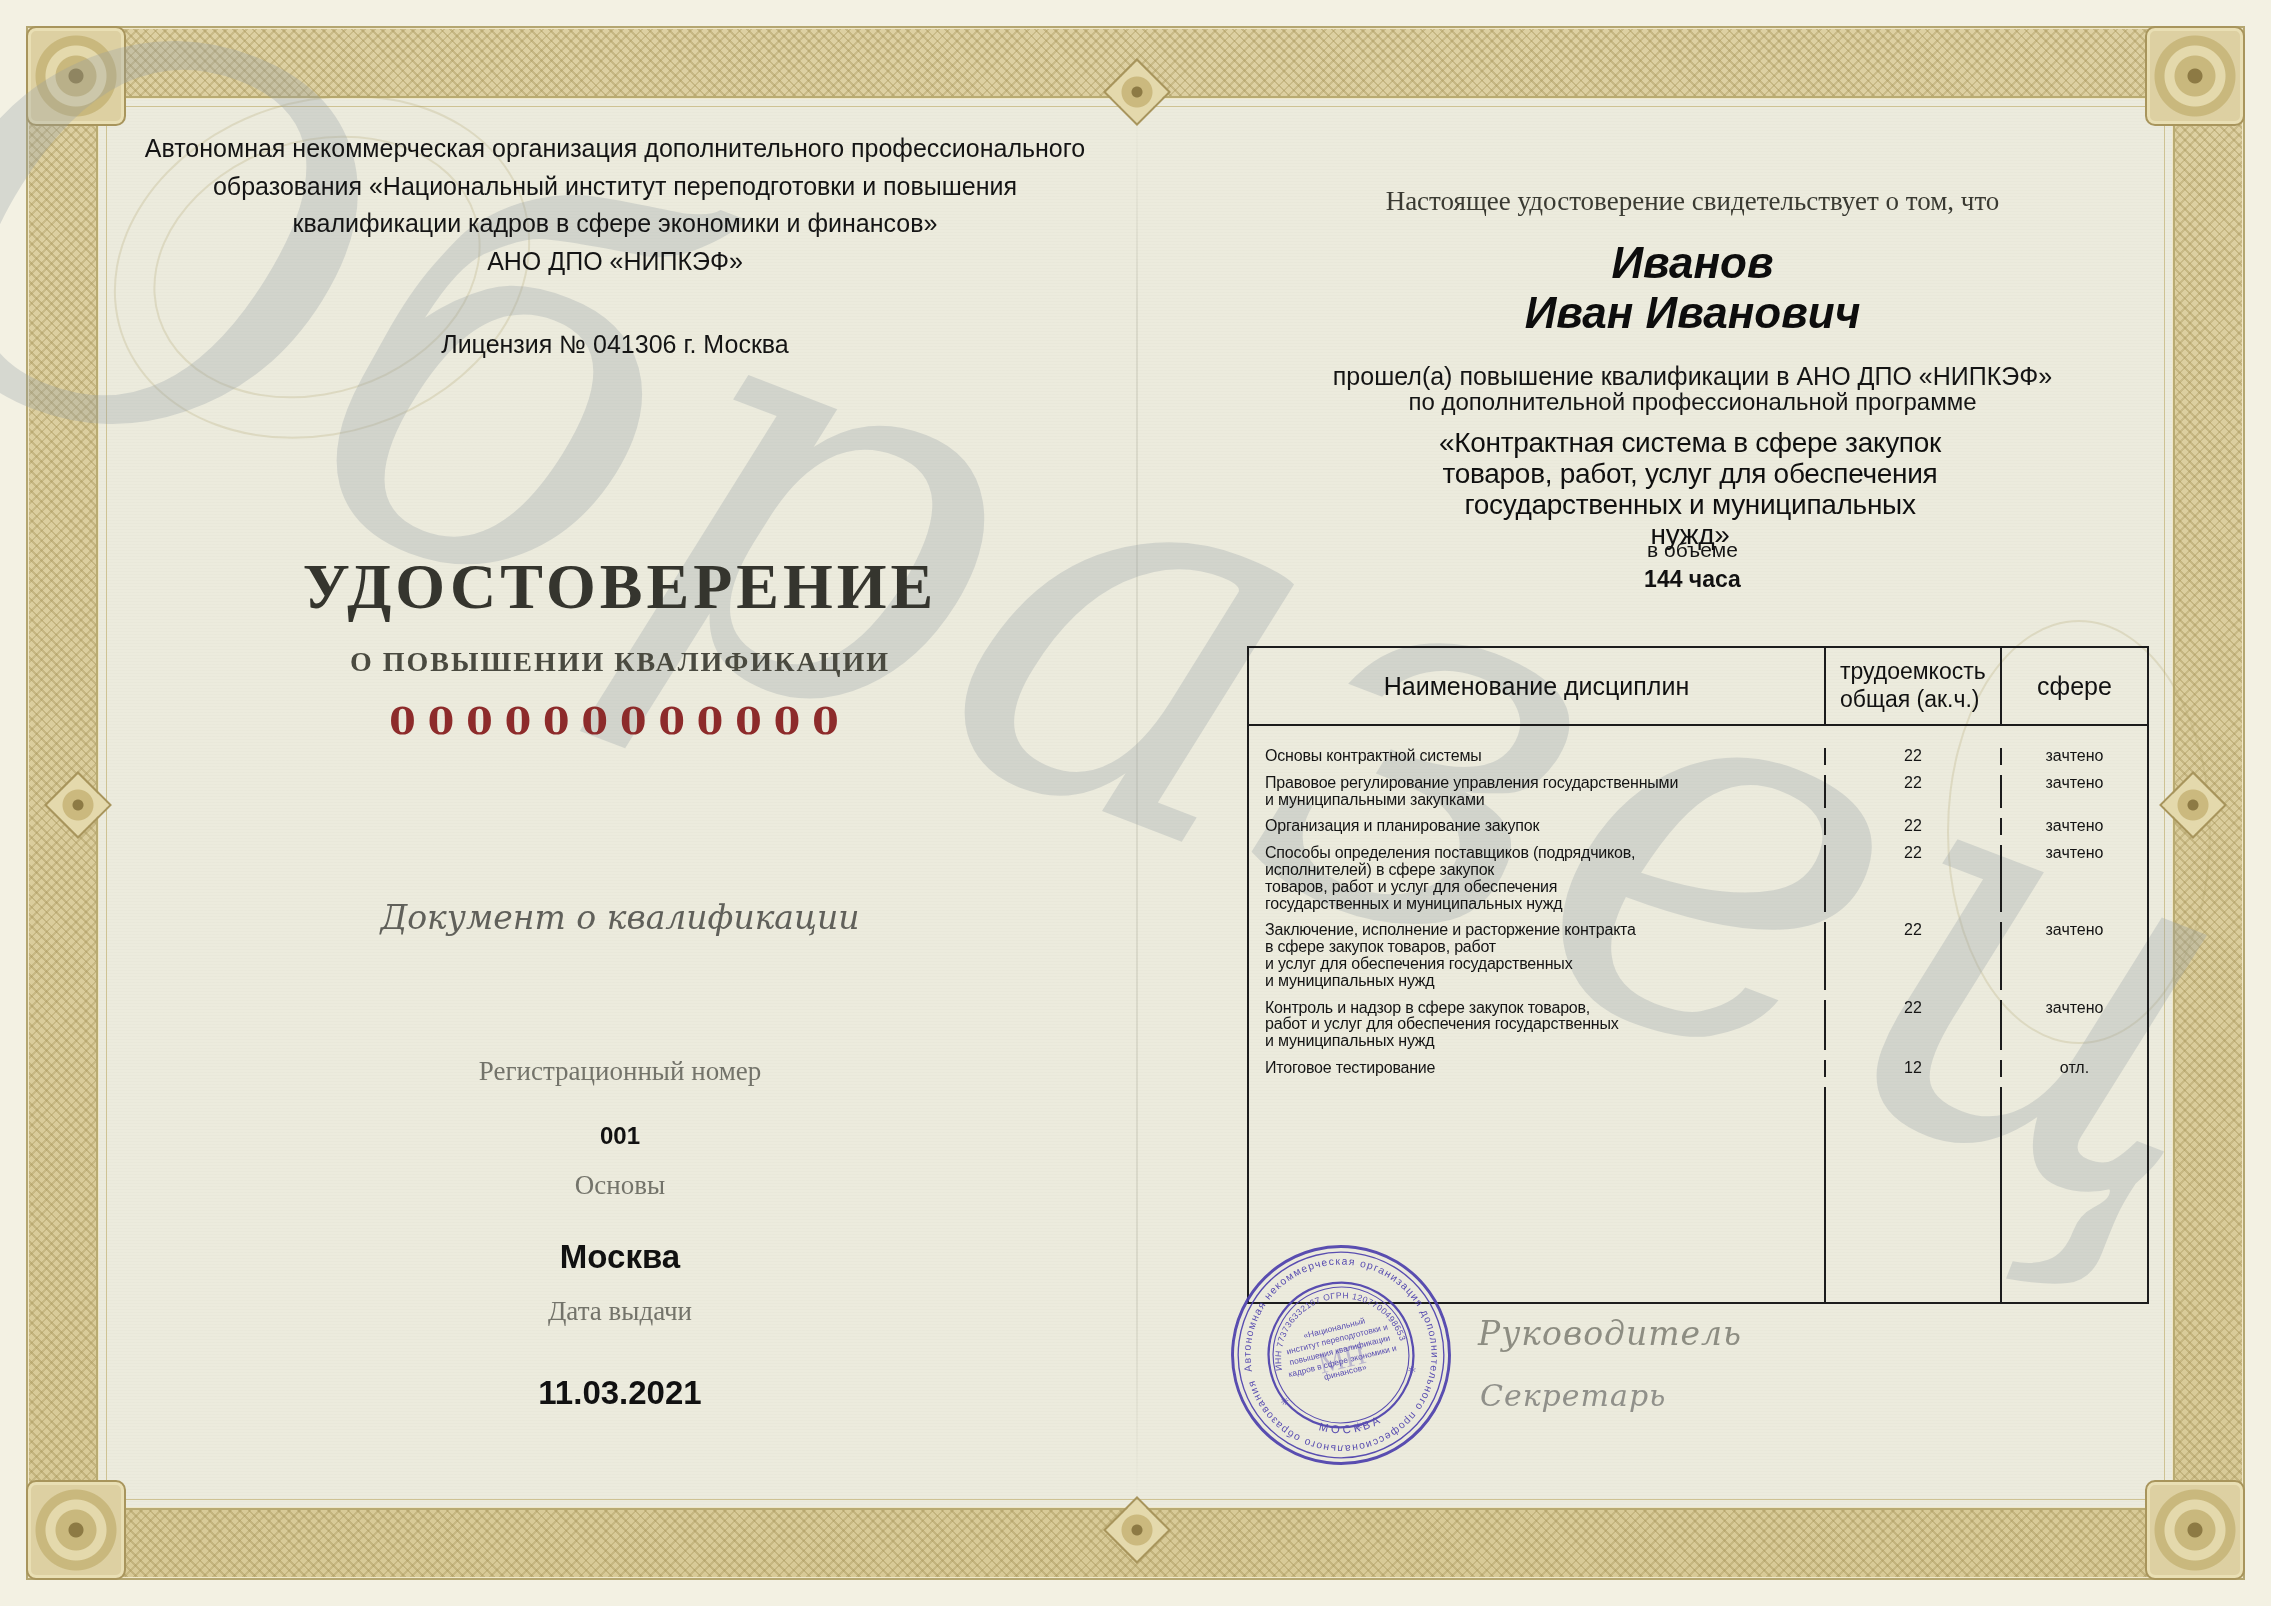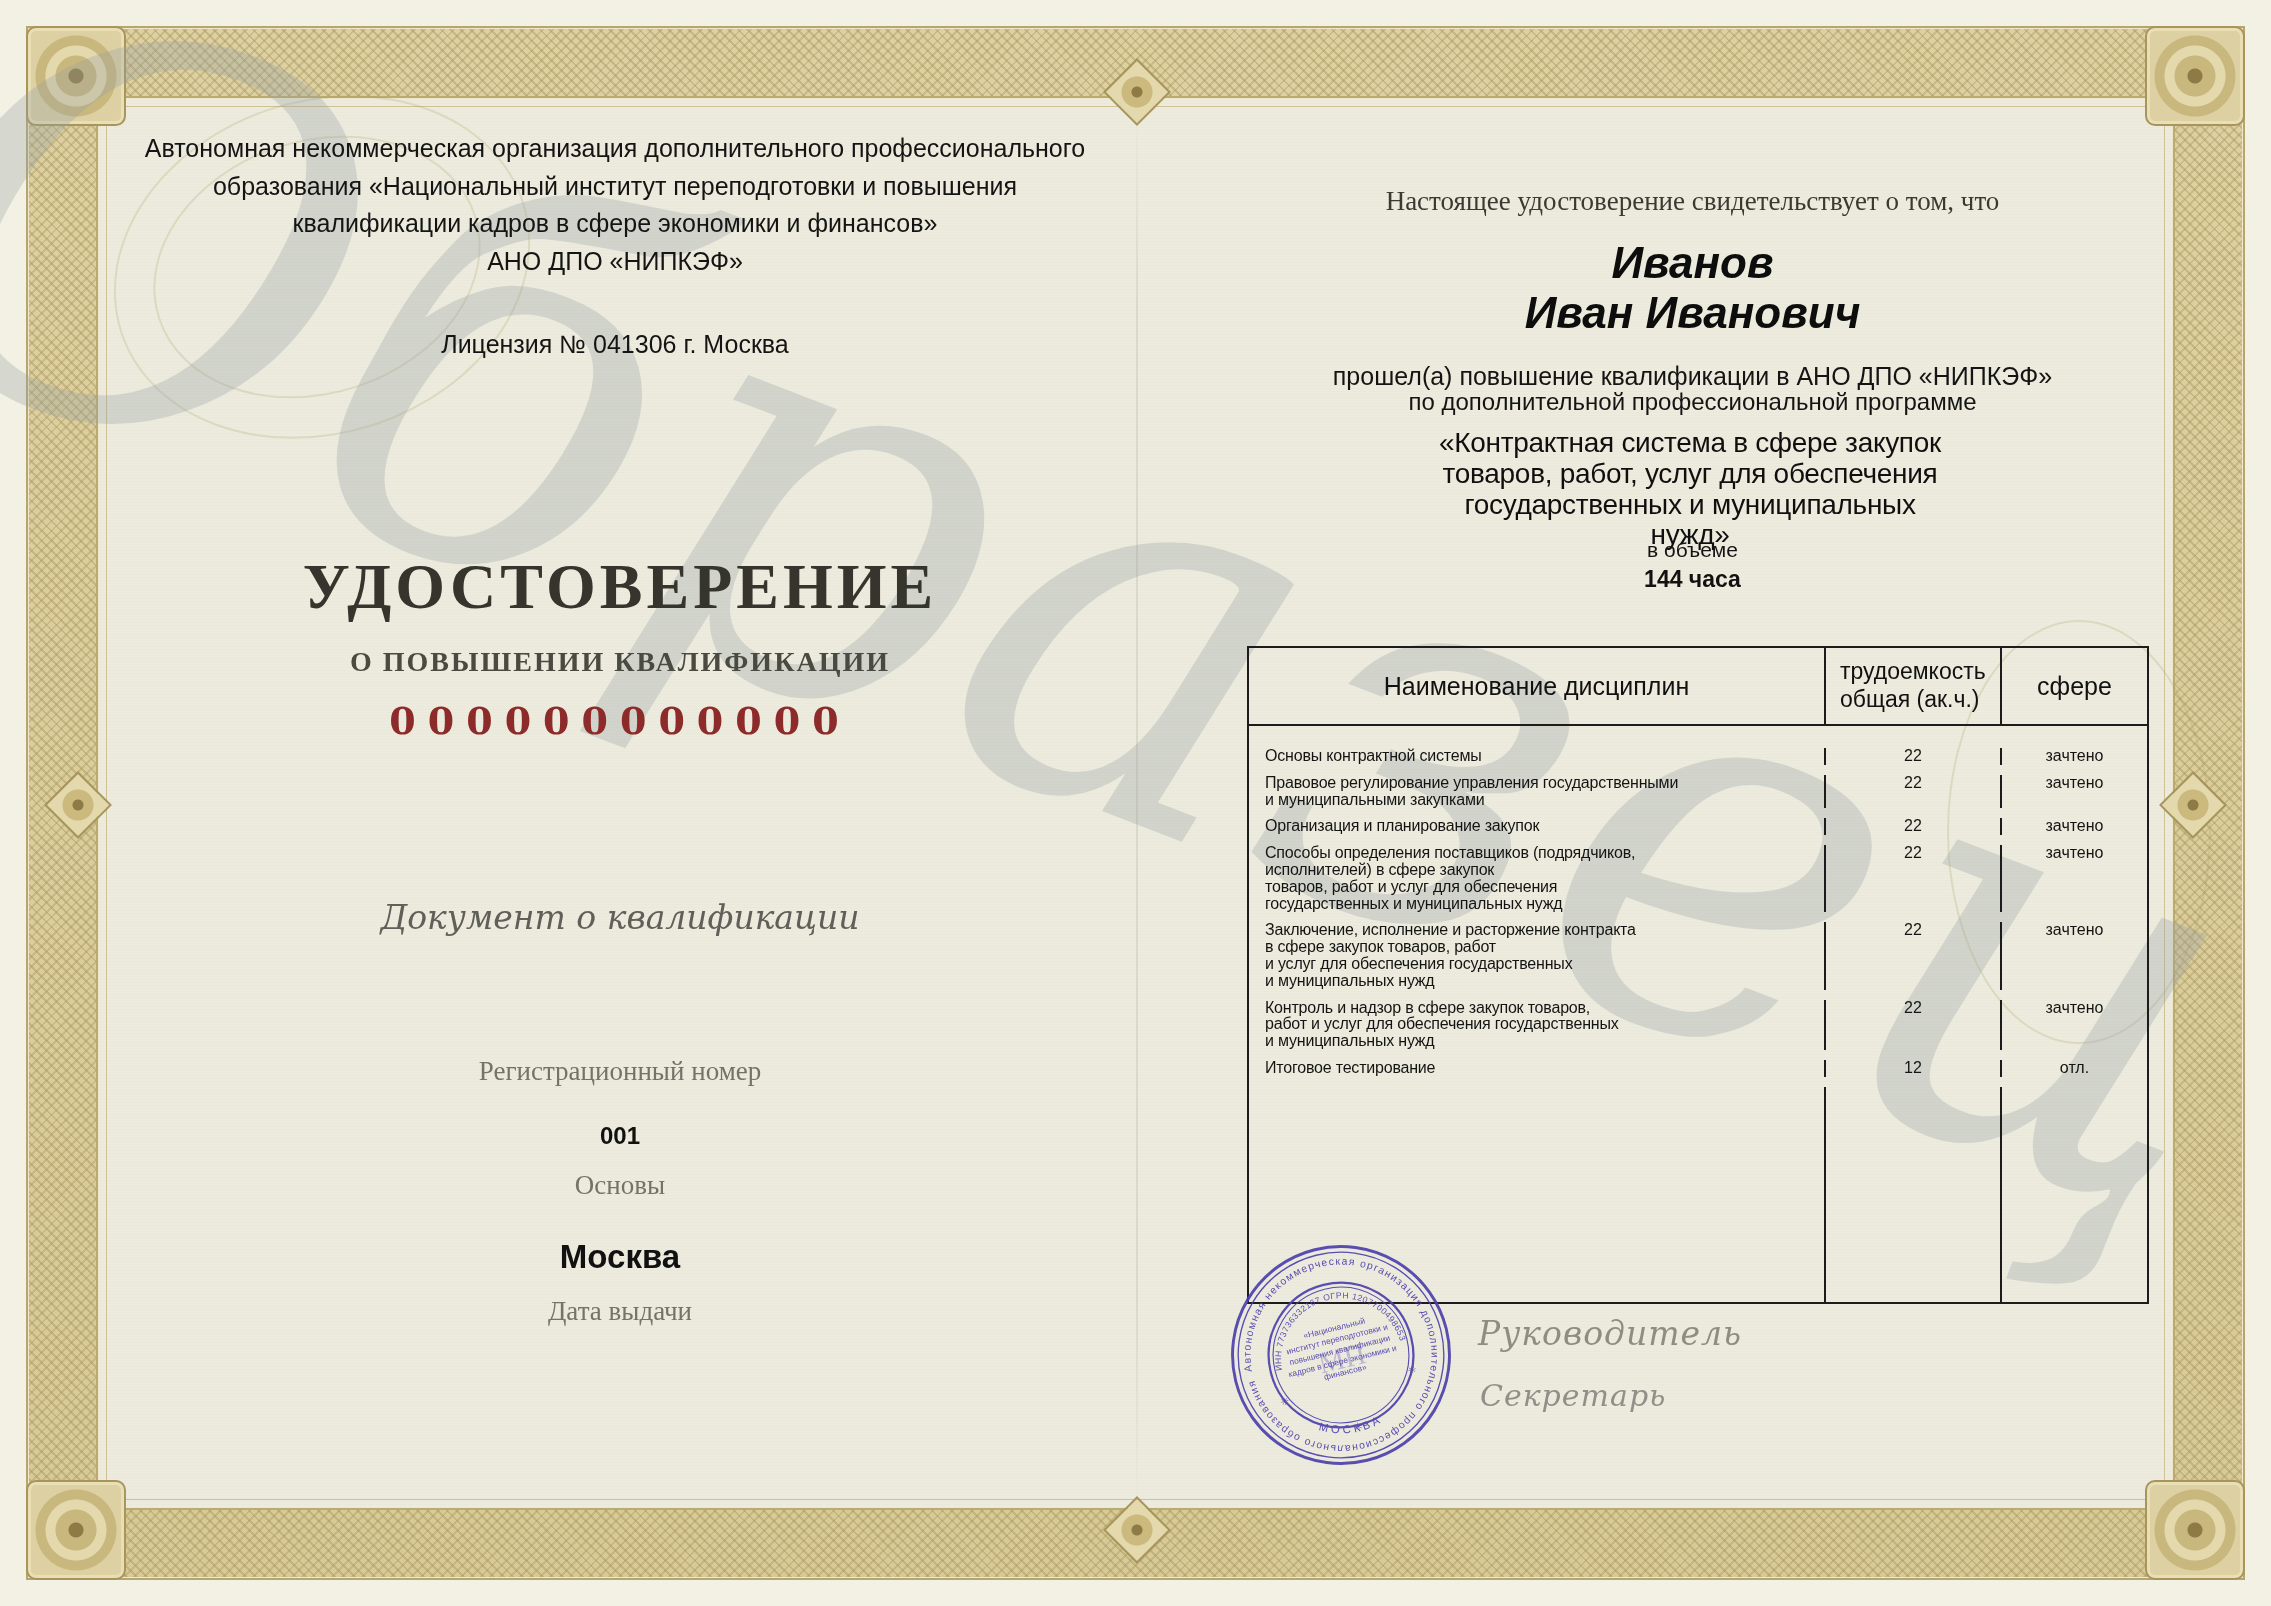--- a/index.html
+++ b/index.html
@@ -152,20 +152,21 @@
   <div class="abs center license">Лицензия № 041306 г. Москва</div>
   <div class="abs center serif doc-title">УДОСТОВЕРЕНИЕ</div>
   <div class="abs center serif doc-subtitle">О ПОВЫШЕНИИ КВАЛИФИКАЦИИ</div>
   <div class="abs center blank-number">000000000000</div>
   <div class="abs center doc-type">Документ о квалификации</div>
   <div class="abs center serif gray-serif reg-label">Регистрационный номер</div>
   <div class="abs center reg-number">001</div>
   <div class="abs center serif gray-serif city-label">Основы</div>
   <div class="abs center city-value">Москва</div>
   <div class="abs center serif gray-serif date-label">Дата выдачи</div>
+  <div class="abs center date-value">11.03.2021</div>
 
   <div class="abs center serif intro">Настоящее удостоверение свидетельствует о том, что</div>
   <div class="abs center pre holder-name">Иванов
 Иван Иванович</div>
   <div class="abs center completed">прошел(а) повышение квалификации в  АНО ДПО «НИПКЭФ»</div>
   <div class="abs center program-label">по дополнительной профессиональной программе</div>
   <div class="abs center pre program-name">«Контрактная система в сфере закупок
 товаров, работ, услуг для обеспечения
 государственных и муниципальных
 нужд»</div>

